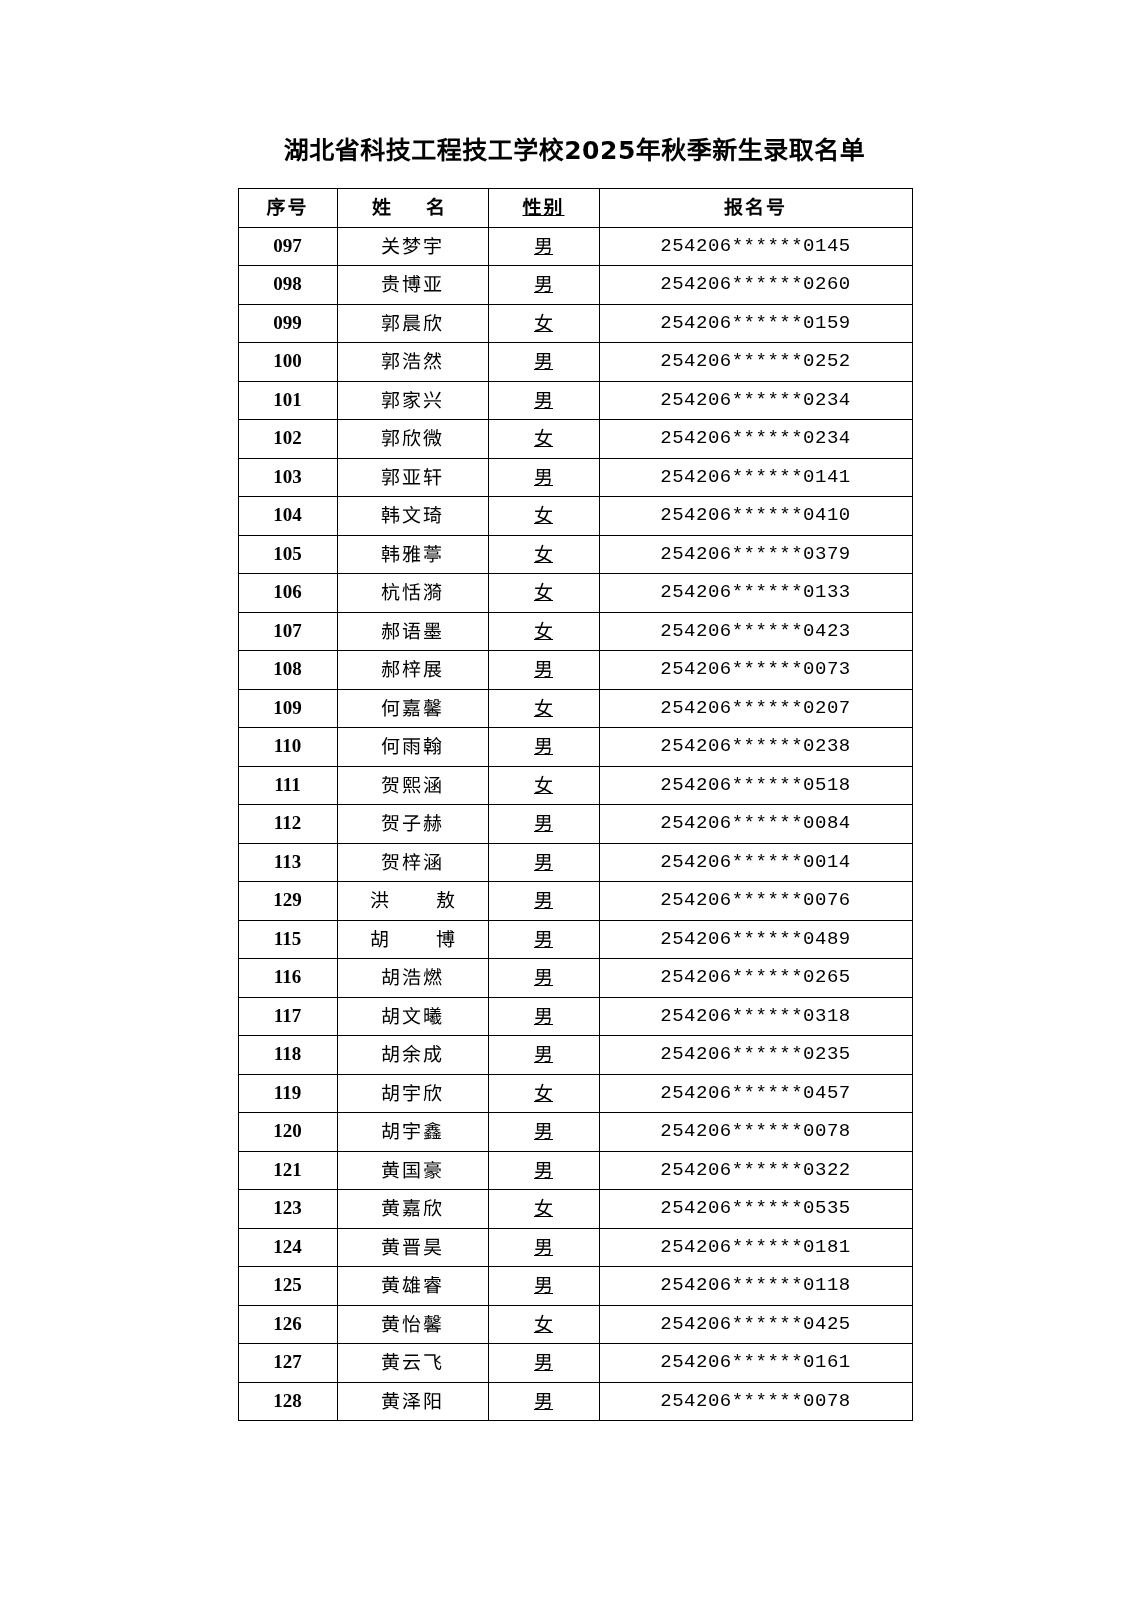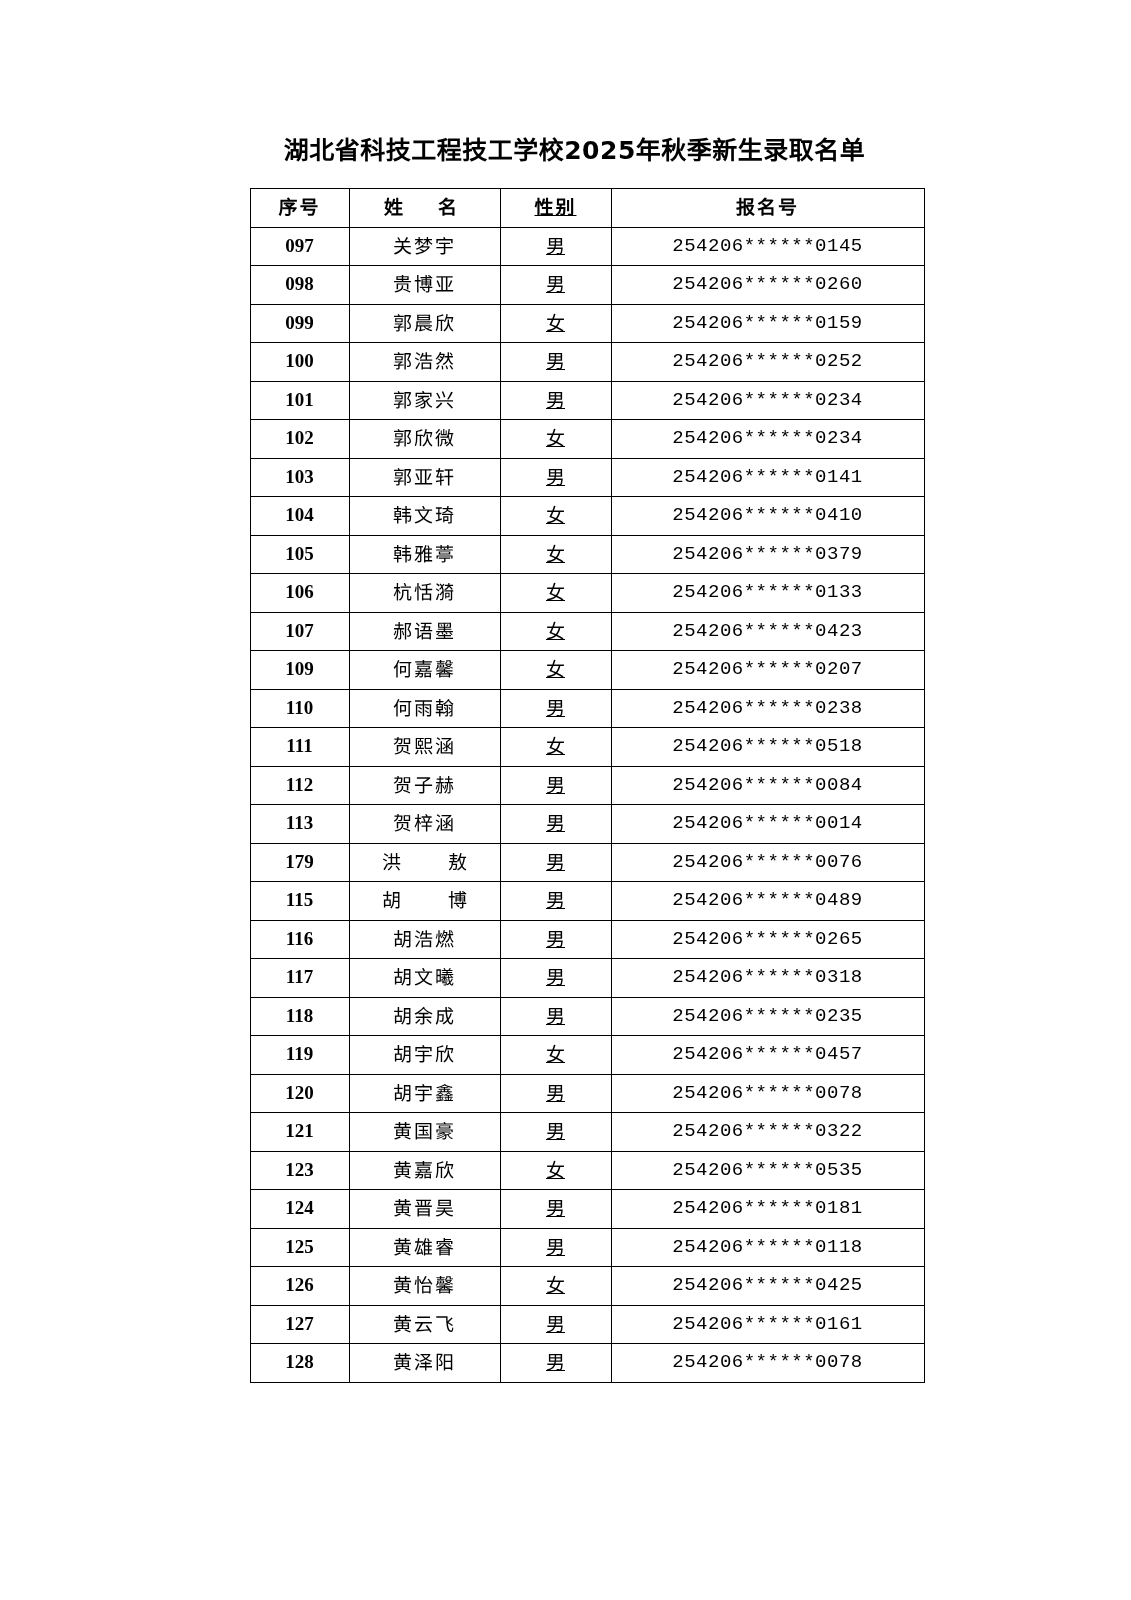--- a/index.html
+++ b/index.html
@@ -32,21 +32,20 @@
   .table-wrap {
     width: 670px;
     margin: 0 auto;
     padding-left: 14px;
     box-sizing: content-box;
   }
   table.roster {
     border-collapse: collapse;
     width: 670px;
     table-layout: fixed;
-    margin-left: 12px;
   }
   table.roster th,
   table.roster td {
     border: 1px solid #000000;
     height: 37.5px;
     text-align: center;
     vertical-align: middle;
     font-size: 19px;
     line-height: 1.1;
     padding: 0;
@@ -165,20 +164,26 @@
             <td class="col-gender">女</td>
             <td class="col-regno">254206******0133</td>
           </tr>
           <tr>
             <td class="col-seq">107</td>
             <td class="col-name">郝语墨</td>
             <td class="col-gender">女</td>
             <td class="col-regno">254206******0423</td>
           </tr>
           <tr>
+            <td class="col-seq">108</td>
+            <td class="col-name">郝梓展</td>
+            <td class="col-gender">男</td>
+            <td class="col-regno">254206******0073</td>
+          </tr>
+          <tr>
             <td class="col-seq">109</td>
             <td class="col-name">何嘉馨</td>
             <td class="col-gender">女</td>
             <td class="col-regno">254206******0207</td>
           </tr>
           <tr>
             <td class="col-seq">110</td>
             <td class="col-name">何雨翰</td>
             <td class="col-gender">男</td>
             <td class="col-regno">254206******0238</td>
@@ -195,21 +200,21 @@
             <td class="col-gender">男</td>
             <td class="col-regno">254206******0084</td>
           </tr>
           <tr>
             <td class="col-seq">113</td>
             <td class="col-name">贺梓涵</td>
             <td class="col-gender">男</td>
             <td class="col-regno">254206******0014</td>
           </tr>
           <tr>
-            <td class="col-seq">179</td>
+            <td class="col-seq">129</td>
             <td class="col-name wide">洪　敖</td>
             <td class="col-gender">男</td>
             <td class="col-regno">254206******0076</td>
           </tr>
           <tr>
             <td class="col-seq">115</td>
             <td class="col-name wide">胡　博</td>
             <td class="col-gender">男</td>
             <td class="col-regno">254206******0489</td>
           </tr>

